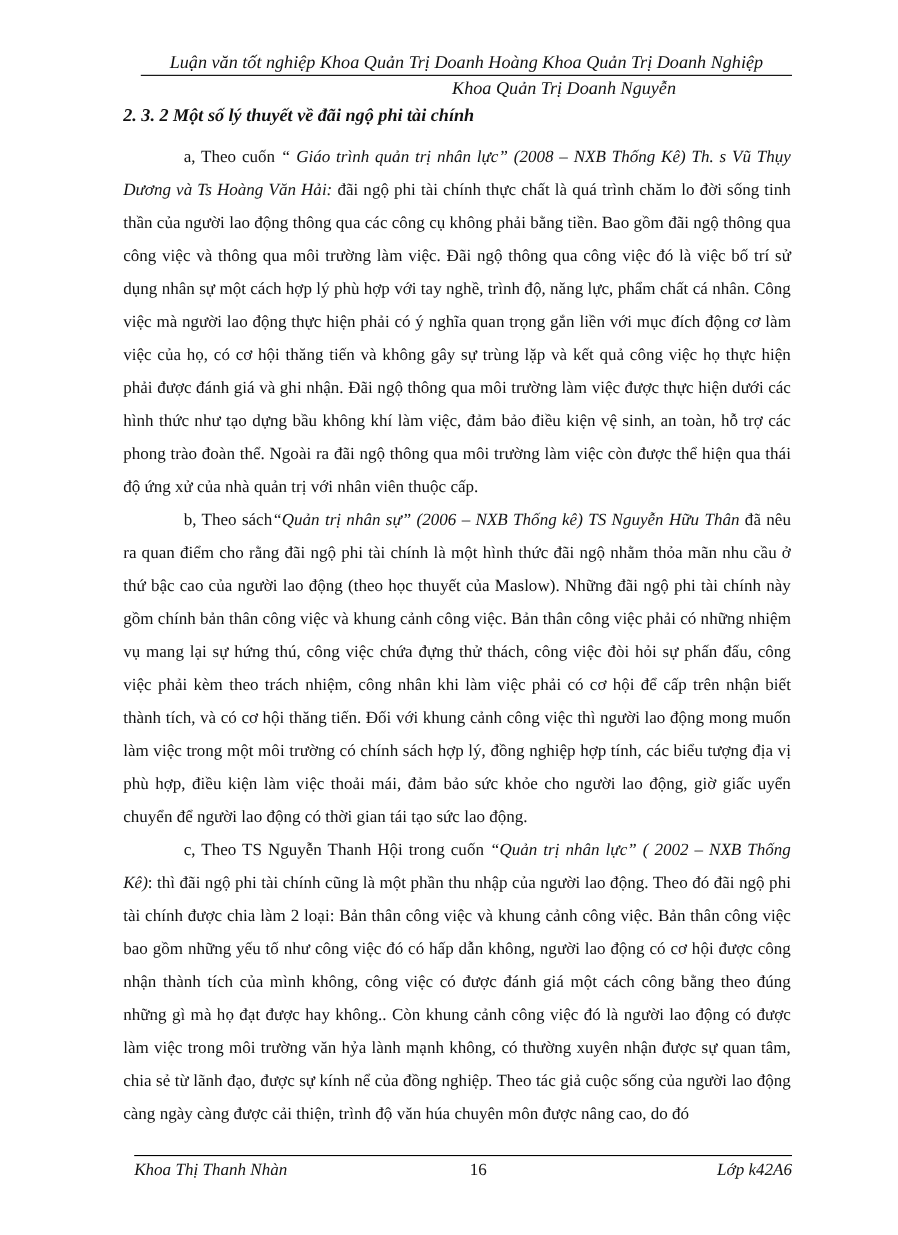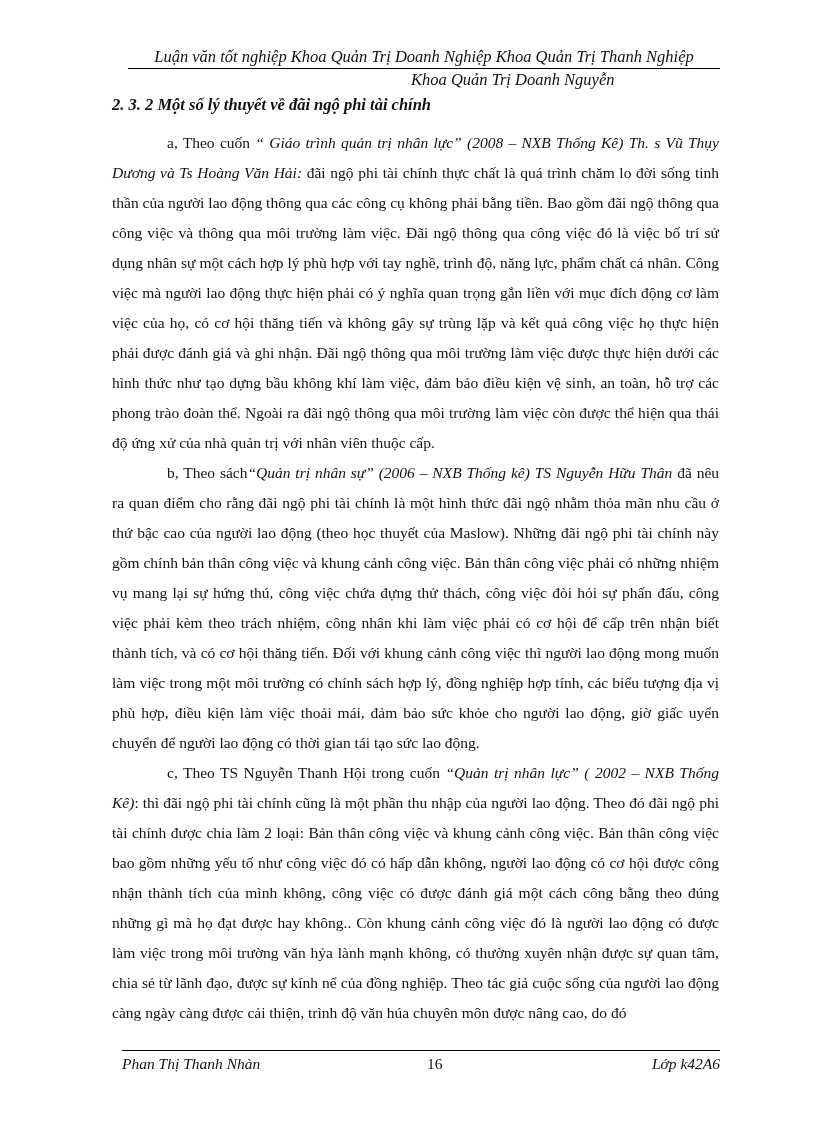--- a/index.html
+++ b/index.html
@@ -30,33 +30,33 @@
     }
     .footer .rule { border-top: 1px solid #000; }
     .footer .row { display: flex; justify-content: space-between; margin-top: 4px; }
     .footer .left, .footer .right { font-style: italic; }
     .footer .mid { position: absolute; left: 305px; top: 5px; }
   </style>
 </head>
 <body>
 
 <div class="header">
-  <div class="line1">Luận văn tốt nghiệp Khoa Quản Trị Doanh Nghiệp Khoa Quản Trị Thanh Nghiệp</div>
+  <div class="line1">Luận văn tốt nghiệp Khoa Quản Trị Doanh Hoàng Khoa Quản Trị Doanh Nghiệp</div>
   <div class="rule"></div>
   <div class="line2">Khoa Quản Trị Doanh Nguyễn</div>
 </div>
 
 <div class="section-title">2. 3. 2 Một số lý thuyết về đãi ngộ phi tài chính</div>
 
 <div class="body-text">
   <p><span>a, Theo  cuốn </span><em>“ Giáo trình quản trị nhân lực” (2008 – NXB Thống Kê) Th. s Vũ Thụy Dương và Ts Hoàng Văn Hải:</em><span> đãi ngộ phi tài chính thực chất là quá trình chăm lo đời sống tinh thần của người lao động thông qua các công cụ không phải bằng tiền. Bao gồm đãi ngộ thông qua công việc và thông qua môi trường làm việc. Đãi ngộ thông qua công việc đó là việc bố trí sử dụng nhân sự một cách hợp lý phù hợp với tay nghề, trình độ, năng lực, phẩm chất cá nhân.  Công việc mà người lao động thực hiện phải  có ý nghĩa  quan trọng gắn liền với mục đích động cơ làm việc của họ, có cơ hội thăng tiến và không gây sự trùng lặp và kết quả công việc họ thực hiện phải được đánh giá và  ghi nhận. Đãi ngộ thông qua môi trường làm việc được thực hiện dưới các hình thức như tạo dựng bầu không khí  làm việc, đảm bảo điều kiện vệ sinh, an toàn, hỗ trợ các phong trào đoàn thể. Ngoài ra đãi ngộ thông qua môi trường làm việc còn được thể hiện qua thái độ ứng xử của nhà quản trị với nhân viên thuộc cấp.</span></p>
   <p><span>b, Theo  sách</span><em>“Quản trị nhân sự” (2006 – NXB Thống kê) TS Nguyễn Hữu Thân</em><span> đã nêu ra quan điểm cho rằng đãi ngộ phi tài chính là một hình thức đãi ngộ nhằm thỏa mãn nhu  cầu ở thứ bậc cao của người  lao động (theo học thuyết của Maslow).  Những đãi ngộ phi tài chính này gồm chính bản thân công việc và khung  cảnh công việc.  Bản thân  công việc phải  có những  nhiệm vụ mang  lại sự hứng thú,  công việc chứa đựng thử thách,  công việc đòi hỏi sự phấn đấu,  công việc phải  kèm theo trách nhiệm,  công nhân  khi làm việc phải  có cơ hội để cấp trên nhận  biết thành  tích, và  có cơ hội thăng tiến. Đối với khung  cảnh  công việc thì người lao động mong muốn làm việc trong một môi trường có chính sách hợp  lý, đồng nghiệp hợp tính, các biểu tượng địa vị phù hợp, điều kiện làm việc thoải  mái,  đảm bảo  sức khỏe cho người  lao động, giờ giấc uyển chuyển để người  lao động có thời gian tái tạo sức lao động.</span></p>
   <p><span>c, Theo TS Nguyễn Thanh  Hội trong cuốn </span><em>“Quản trị nhân lực” ( 2002 – NXB Thống Kê)</em><span>: thì đãi ngộ phi tài chính cũng là một phần thu nhập  của người lao động. Theo đó đãi ngộ phi tài chính được chia làm 2 loại: Bản thân công việc và khung  cảnh công việc.  Bản thân  công việc bao  gồm những  yếu tố như công việc đó có hấp  dẫn không,  người  lao động có cơ hội được công nhận thành  tích của mình không,  công việc có được đánh giá một cách công bằng  theo đúng những  gì mà họ đạt được hay không..  Còn khung  cảnh  công việc đó là người  lao động có được làm việc trong môi trường văn hỷa lành mạnh không, có thường  xuyên nhận được sự quan tâm,  chia sẻ từ lãnh đạo, được sự kính nể của đồng nghiệp.  Theo tác giả cuộc sống của người  lao động càng ngày  càng được cải thiện, trình độ văn  húa chuyên môn được nâng cao, do đó</span></p>
 </div>
 
 <div class="footer">
   <div class="rule"></div>
   <div class="row">
-    <span class="left">Phan Thị Thanh Nhàn</span>
+    <span class="left">Khoa Thị Thanh Nhàn</span>
     <span class="right">Lớp k42A6</span>
   </div>
   <span class="mid">16</span>
 </div>
 
 </body></html>

